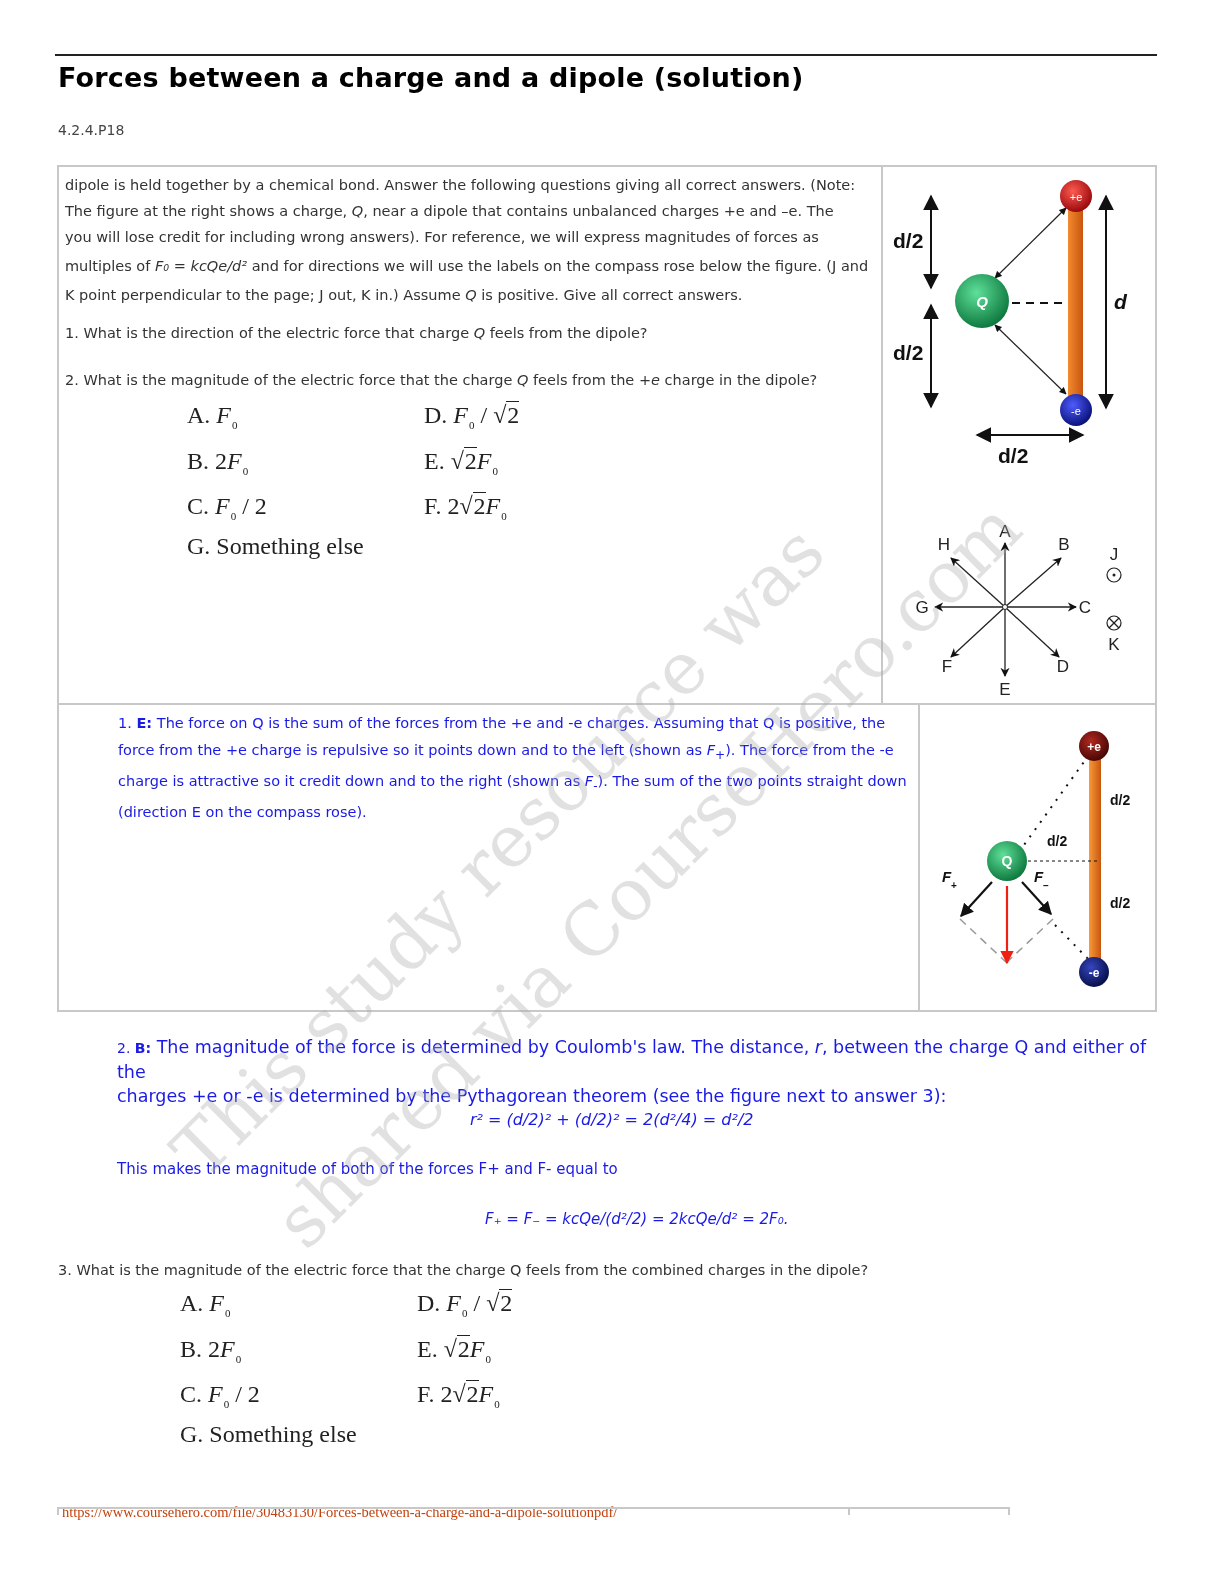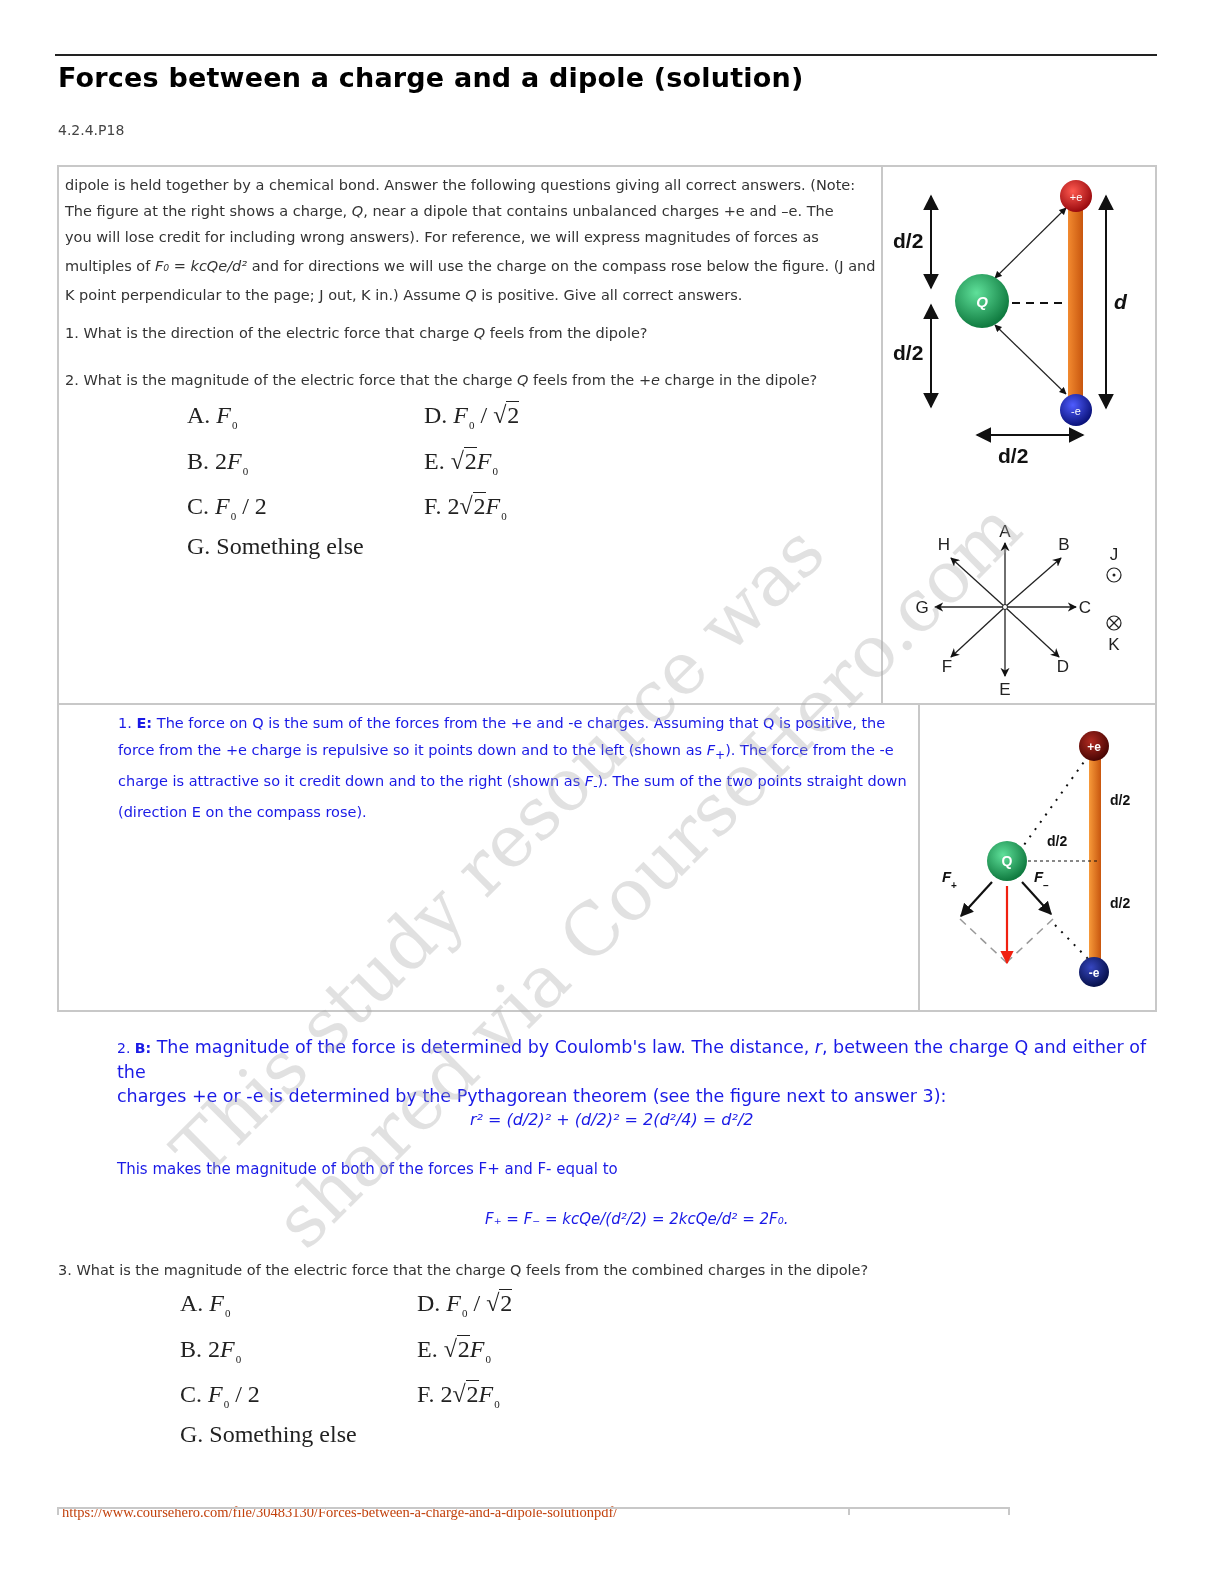--- a/index.html
+++ b/index.html
@@ -46,21 +46,21 @@
 <div class="abs title">Forces between a charge and a dipole (solution)</div>
 <div class="abs code">4.2.4.P18</div>
 
 <div class="abs box q-box"></div>
 <div class="abs q-divider"></div>
 
 <div class="abs q-text">
   <div>dipole is held together by a chemical bond. Answer the following questions giving all correct answers. (Note:</div>
   <div><span>The figure at the right shows a charge, </span><i>Q</i><span>, near a dipole that contains unbalanced charges +e and –e. The</span></div>
   <div>you will lose credit for including wrong answers). For reference, we will express magnitudes of forces as</div>
-  <div style="line-height:32px"><span>multiples of </span><i>F₀ = kᴄQe/d²</i><span> and for directions we will use the charge on the compass rose below the figure. (J and</span></div>
+  <div style="line-height:32px"><span>multiples of </span><i>F₀ = kᴄQe/d²</i><span> and for directions we will use the labels on the compass rose below the figure. (J and</span></div>
   <div><span>K point perpendicular to the page; J out, K in.) Assume </span><i>Q</i><span> is positive.  Give all correct answers.</span></div>
 </div>
 
 <div class="abs q1"><span>1. What is the direction of the electric force that charge </span><i>Q</i><span> feels from the dipole?</span></div>
 <div class="abs q2"><span>2. What is the magnitude of the electric force that the charge </span><i>Q</i><span> feels from the </span><i>+e</i><span> charge in the dipole?</span></div>
 
 <div class="abs choices" style="left:0;top:0;">
   <div class="choice" style="left:187px;top:402px;"><span>A.</span> <i>F</i><sub>0</sub></div>
   <div class="choice" style="left:187px;top:448px;"><span>B.</span> <span>2</span><i>F</i><sub>0</sub></div>
   <div class="choice" style="left:187px;top:493px;"><span>C.</span> <i>F</i><sub>0</sub><span> / 2</span></div>

